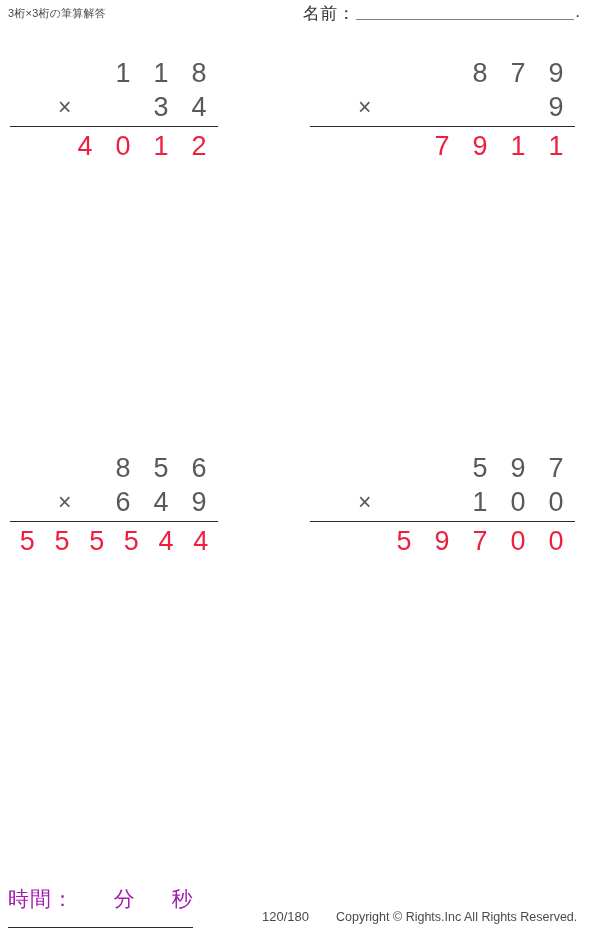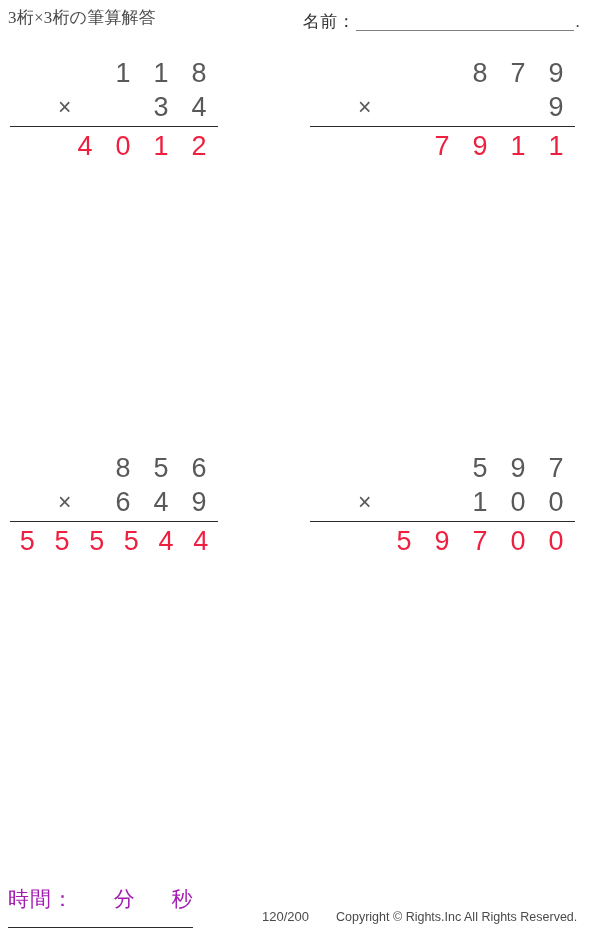--- a/index.html
+++ b/index.html
@@ -13,34 +13,32 @@
     position: relative;
     font-family: "Liberation Sans", "DejaVu Sans", sans-serif;
     overflow: hidden;
   }
 
   
   .worksheet-title {
     position: absolute;
     left: 8px;
     top: 6px;
-    font-size: 17px;
+    font-size: 11px;
     color: #4a4a4a;
     letter-spacing: 0.2px;
     white-space: nowrap;
-    font-family: Liberation Serif, serif;
   }
   .name-area {
     position: absolute;
     right: 20px;
     top: 2px;
     display: flex;
-    align-items: center;
-    white-space: nowrap;
-    margin-top: 8px;
+    align-items: flex-start;
+    white-space: nowrap;
   }
   .name-label {
     font-size: 17px;
     color: #333333;
     letter-spacing: 0.5px;
   }
   .name-blank {
     display: inline-block;
     width: 218px;
     border-bottom: 1.5px solid #808080;
@@ -277,15 +275,15 @@
 </div>
 
 <div class="footer">
   <div class="time-area">
     <span>時間：</span>
     <span class="time-gap"></span>
     <span>分</span>
     <span class="time-gap2"></span>
     <span>秒</span>
   </div>
-  <div class="page-count">120/200</div>
+  <div class="page-count">120/180</div>
   <div class="copyright">Copyright © Rights.Inc All Rights Reserved.</div>
 </div>
 
 </body></html>

